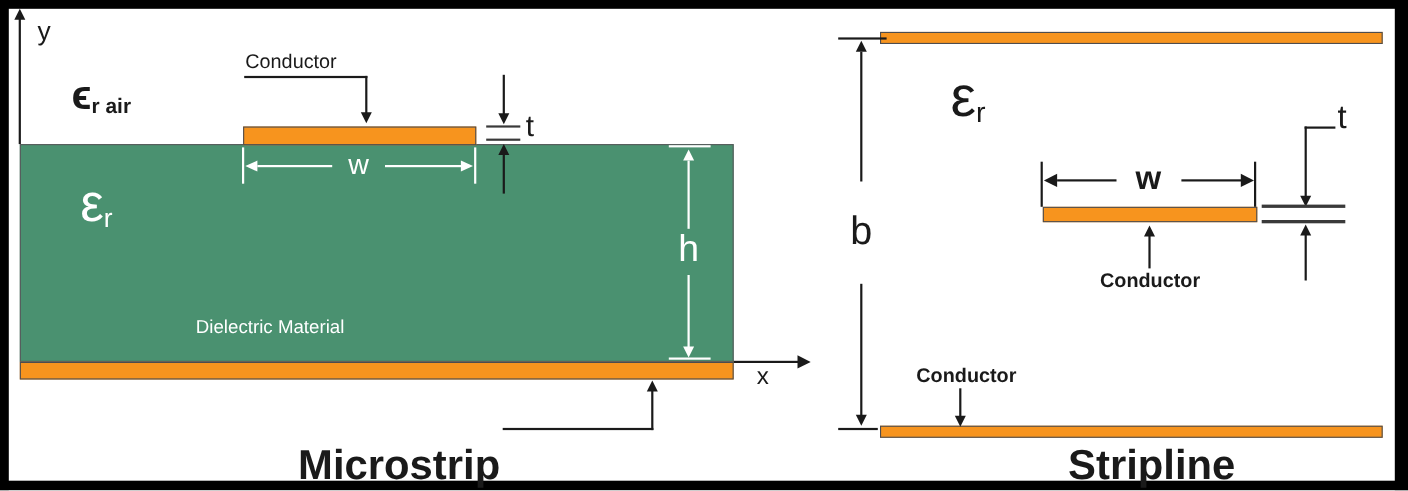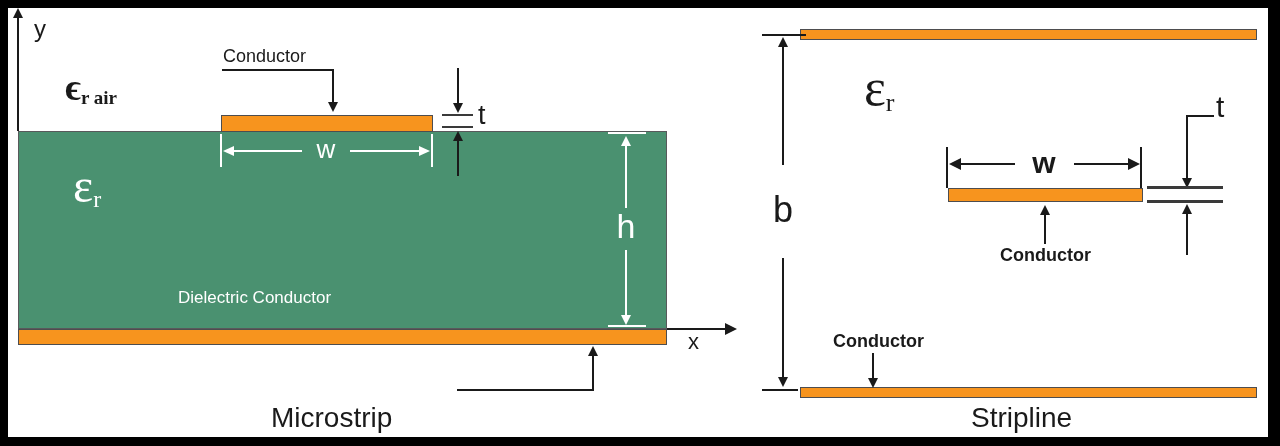--- a/index.html
+++ b/index.html
@@ -20,22 +20,22 @@
   .al-k{border-top:6px solid transparent;border-bottom:6px solid transparent;border-right:12px solid #1a1a1a;}
   .ar-k{border-top:6px solid transparent;border-bottom:6px solid transparent;border-left:12px solid #1a1a1a;}
   .au-w{border-left:5px solid transparent;border-right:5px solid transparent;border-bottom:10px solid #fff;}
   .ad-w{border-left:5px solid transparent;border-right:5px solid transparent;border-top:10px solid #fff;}
   .al-w{border-top:5px solid transparent;border-bottom:5px solid transparent;border-right:11px solid #fff;}
   .ar-w{border-top:5px solid transparent;border-bottom:5px solid transparent;border-left:11px solid #fff;}
   .lbl{position:absolute;white-space:nowrap;line-height:1.1;}
   .b18{font-size:18px;}
   .bold{font-weight:bold;}
   .white{color:#ffffff;}
-  .title{font-size:28px;font-weight:normal;letter-spacing:0px;}
-  .eps{position:absolute;font-family:Liberation Serif, serif;line-height:1;white-space:nowrap;}
+  .title{font-size:38px;font-weight:bold;letter-spacing:0px;}
+  .eps{position:absolute;font-family:Liberation Sans, sans-serif;line-height:1;white-space:nowrap;}
   .eps .sym{display:inline-block;}
   .eps .sub{display:inline-block;transform:translateY(0.22em);}
   .serifb{font-weight:bold;}
   .dim-letter{text-align:center;}
 </style>
 </head>
 <body>
 
 <div class="canvas">
 
@@ -83,21 +83,21 @@
   </div>
 
   <div class="wline" style="left:608px;top:132px;width:38px;height:2px;"></div>
   <div class="arrow au-w" style="left:621px;top:136px;"></div>
   <div class="wline" style="left:625px;top:146px;width:2px;height:62px;"></div>
   <div class="lbl white dim-letter" style="left:608px;top:208px;width:36px;font-size:34px;">h</div>
   <div class="wline" style="left:625px;top:250px;width:2px;height:66px;"></div>
   <div class="arrow ad-w" style="left:621px;top:315px;"></div>
   <div class="wline" style="left:608px;top:325px;width:38px;height:2px;"></div>
 
-  <div class="lbl white" style="left:178px;top:289px;font-size:17px;">Dielectric Conductor</div>
+  <div class="lbl white" style="left:178px;top:289px;font-size:17px;">Dielectric Material</div>
 
   <div class="line" style="left:667px;top:328px;width:60px;height:2px;"></div>
   <div class="arrow ar-k" style="left:725px;top:323px;"></div>
   <div class="lbl" style="left:688px;top:330px;font-size:22px;">x</div>
 
   <div class="line" style="left:457px;top:389px;width:137px;height:2px;"></div>
   <div class="line" style="left:592px;top:354px;width:2px;height:37px;"></div>
   <div class="arrow au-k" style="left:588px;top:346px;"></div>
 
   <div class="lbl title" style="left:271px;top:403px;">Microstrip</div>

